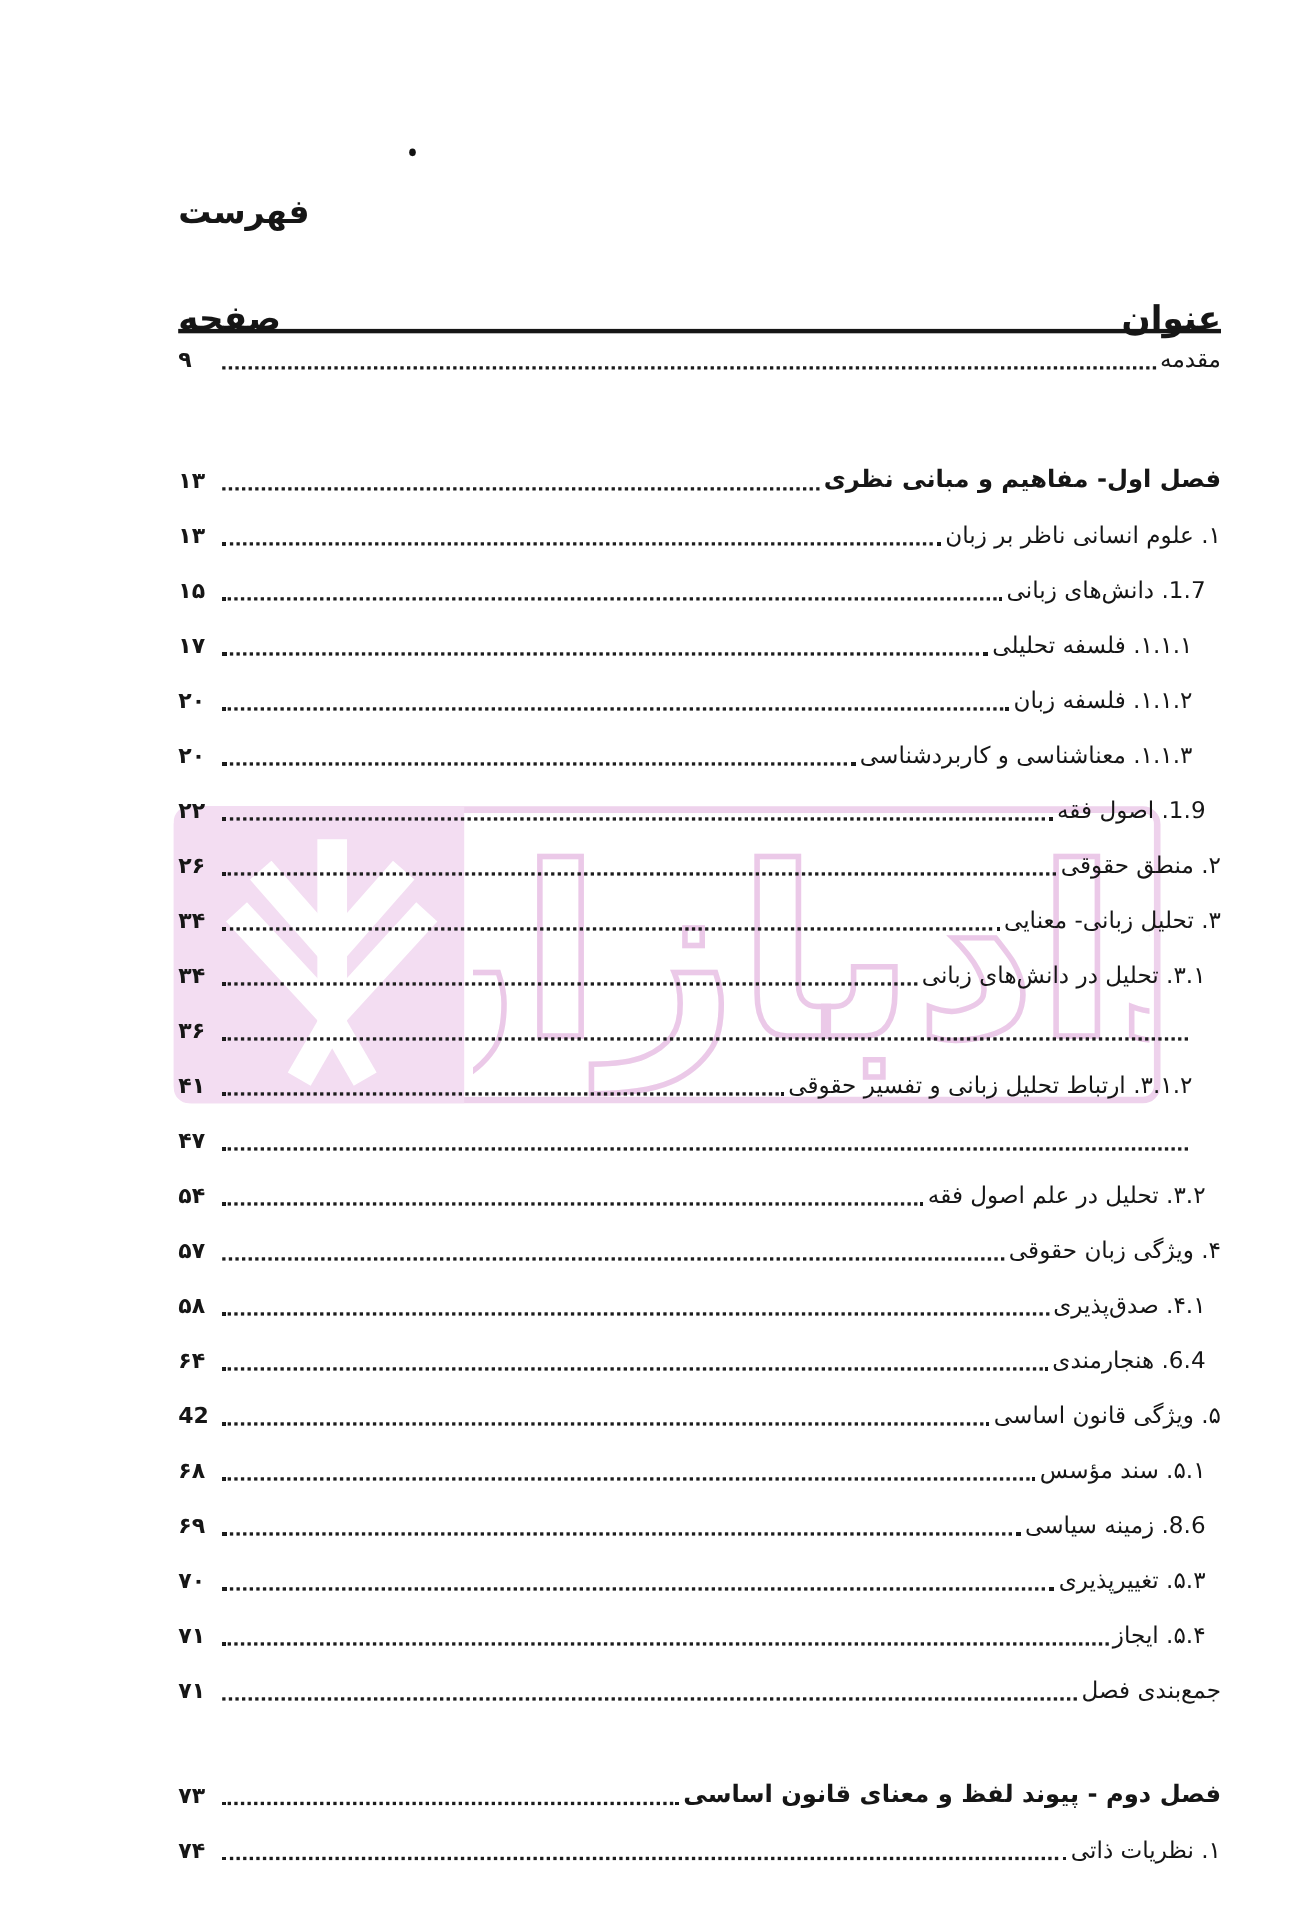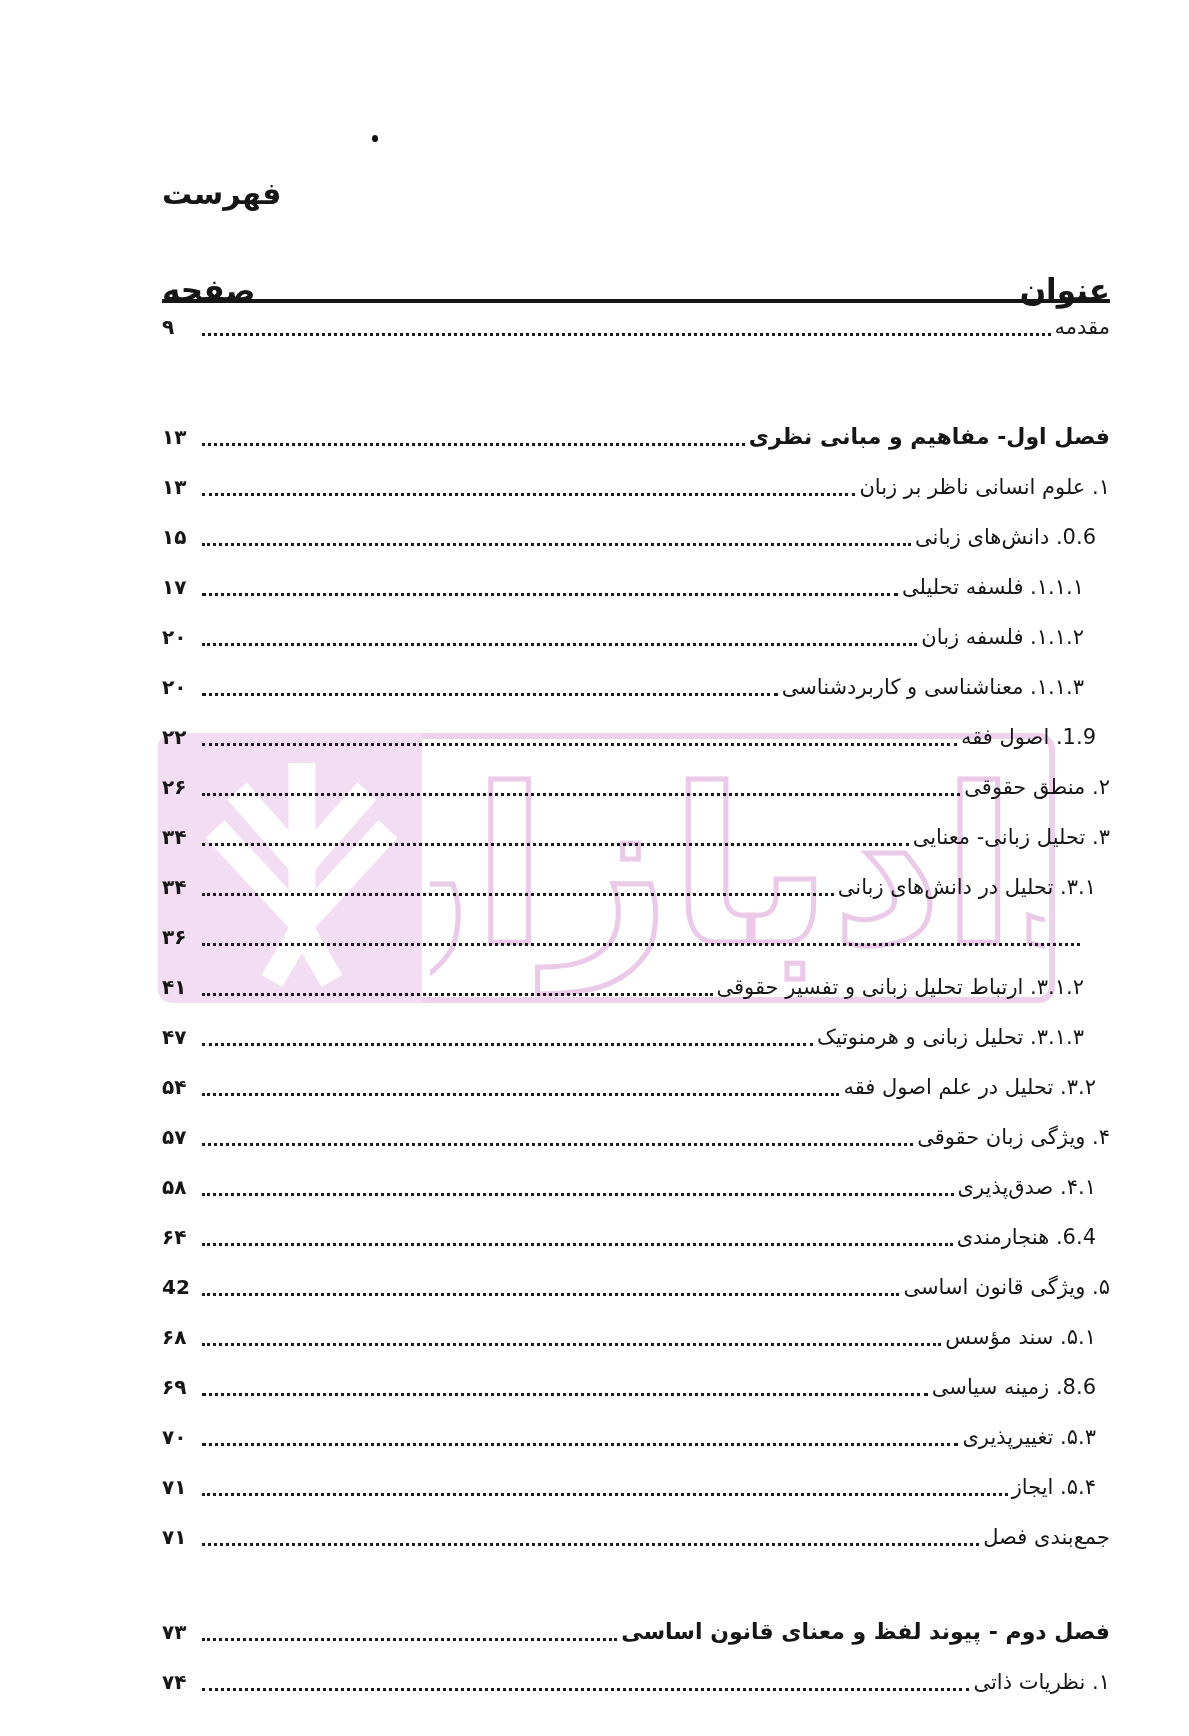--- a/index.html
+++ b/index.html
@@ -93,21 +93,21 @@
         <span class="title">فصل اول- مفاهیم و مبانی نظری</span>
         <span class="dots"></span>
         <span class="page">۱۳</span>
       </div>
       <div class="row lvl0">
         <span class="title">۱. علوم انسانی ناظر بر زبان</span>
         <span class="dots"></span>
         <span class="page">۱۳</span>
       </div>
       <div class="row lvl1">
-        <span class="title">0.6. دانش‌های زبانی</span>
+        <span class="title">1.7. دانش‌های زبانی</span>
         <span class="dots"></span>
         <span class="page">۱۵</span>
       </div>
       <div class="row lvl2">
         <span class="title">۱.۱.۱. فلسفه تحلیلی</span>
         <span class="dots"></span>
         <span class="page">۱۷</span>
       </div>
       <div class="row lvl2">
         <span class="title">۱.۱.۲. فلسفه زبان</span>
@@ -142,21 +142,20 @@
       <div class="row lvl2">
         <span class="dots"></span>
         <span class="page">۳۶</span>
       </div>
       <div class="row lvl2">
         <span class="title">۳.۱.۲. ارتباط تحلیل زبانی و تفسیر حقوقی</span>
         <span class="dots"></span>
         <span class="page">۴۱</span>
       </div>
       <div class="row lvl2">
-        <span class="title">۳.۱.۳. تحلیل زبانی و هرمنوتیک</span>
         <span class="dots"></span>
         <span class="page">۴۷</span>
       </div>
       <div class="row lvl1">
         <span class="title">۳.۲. تحلیل در علم اصول فقه</span>
         <span class="dots"></span>
         <span class="page">۵۴</span>
       </div>
       <div class="row lvl0">
         <span class="title">۴. ویژگی زبان حقوقی</span>

